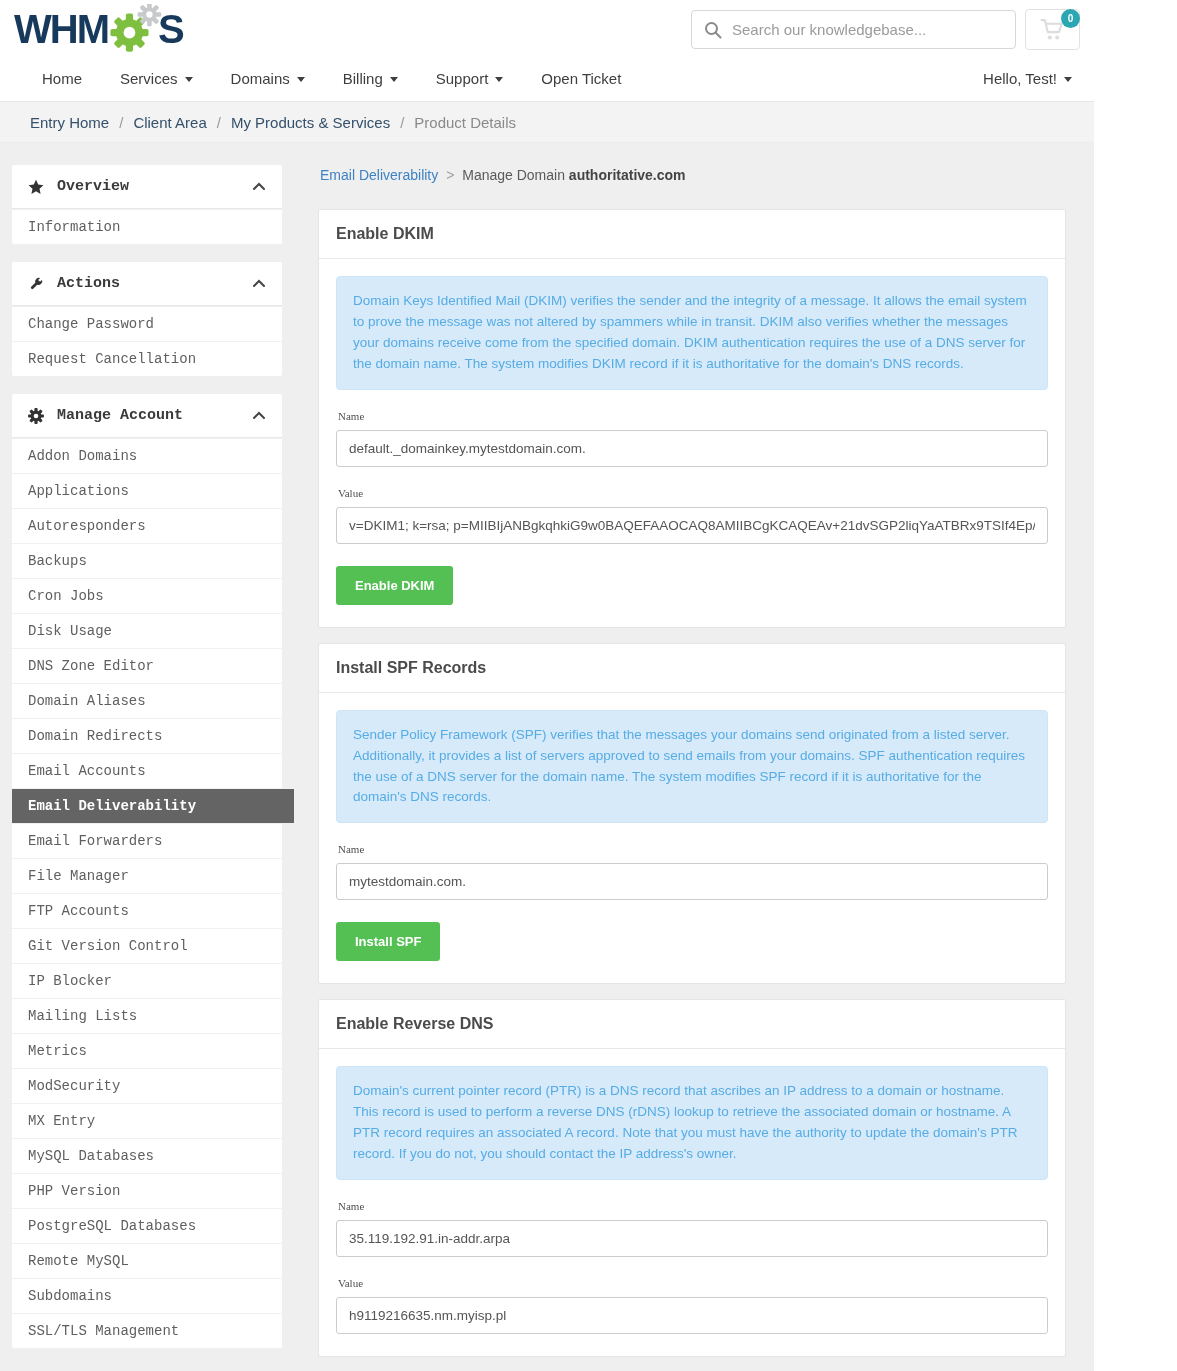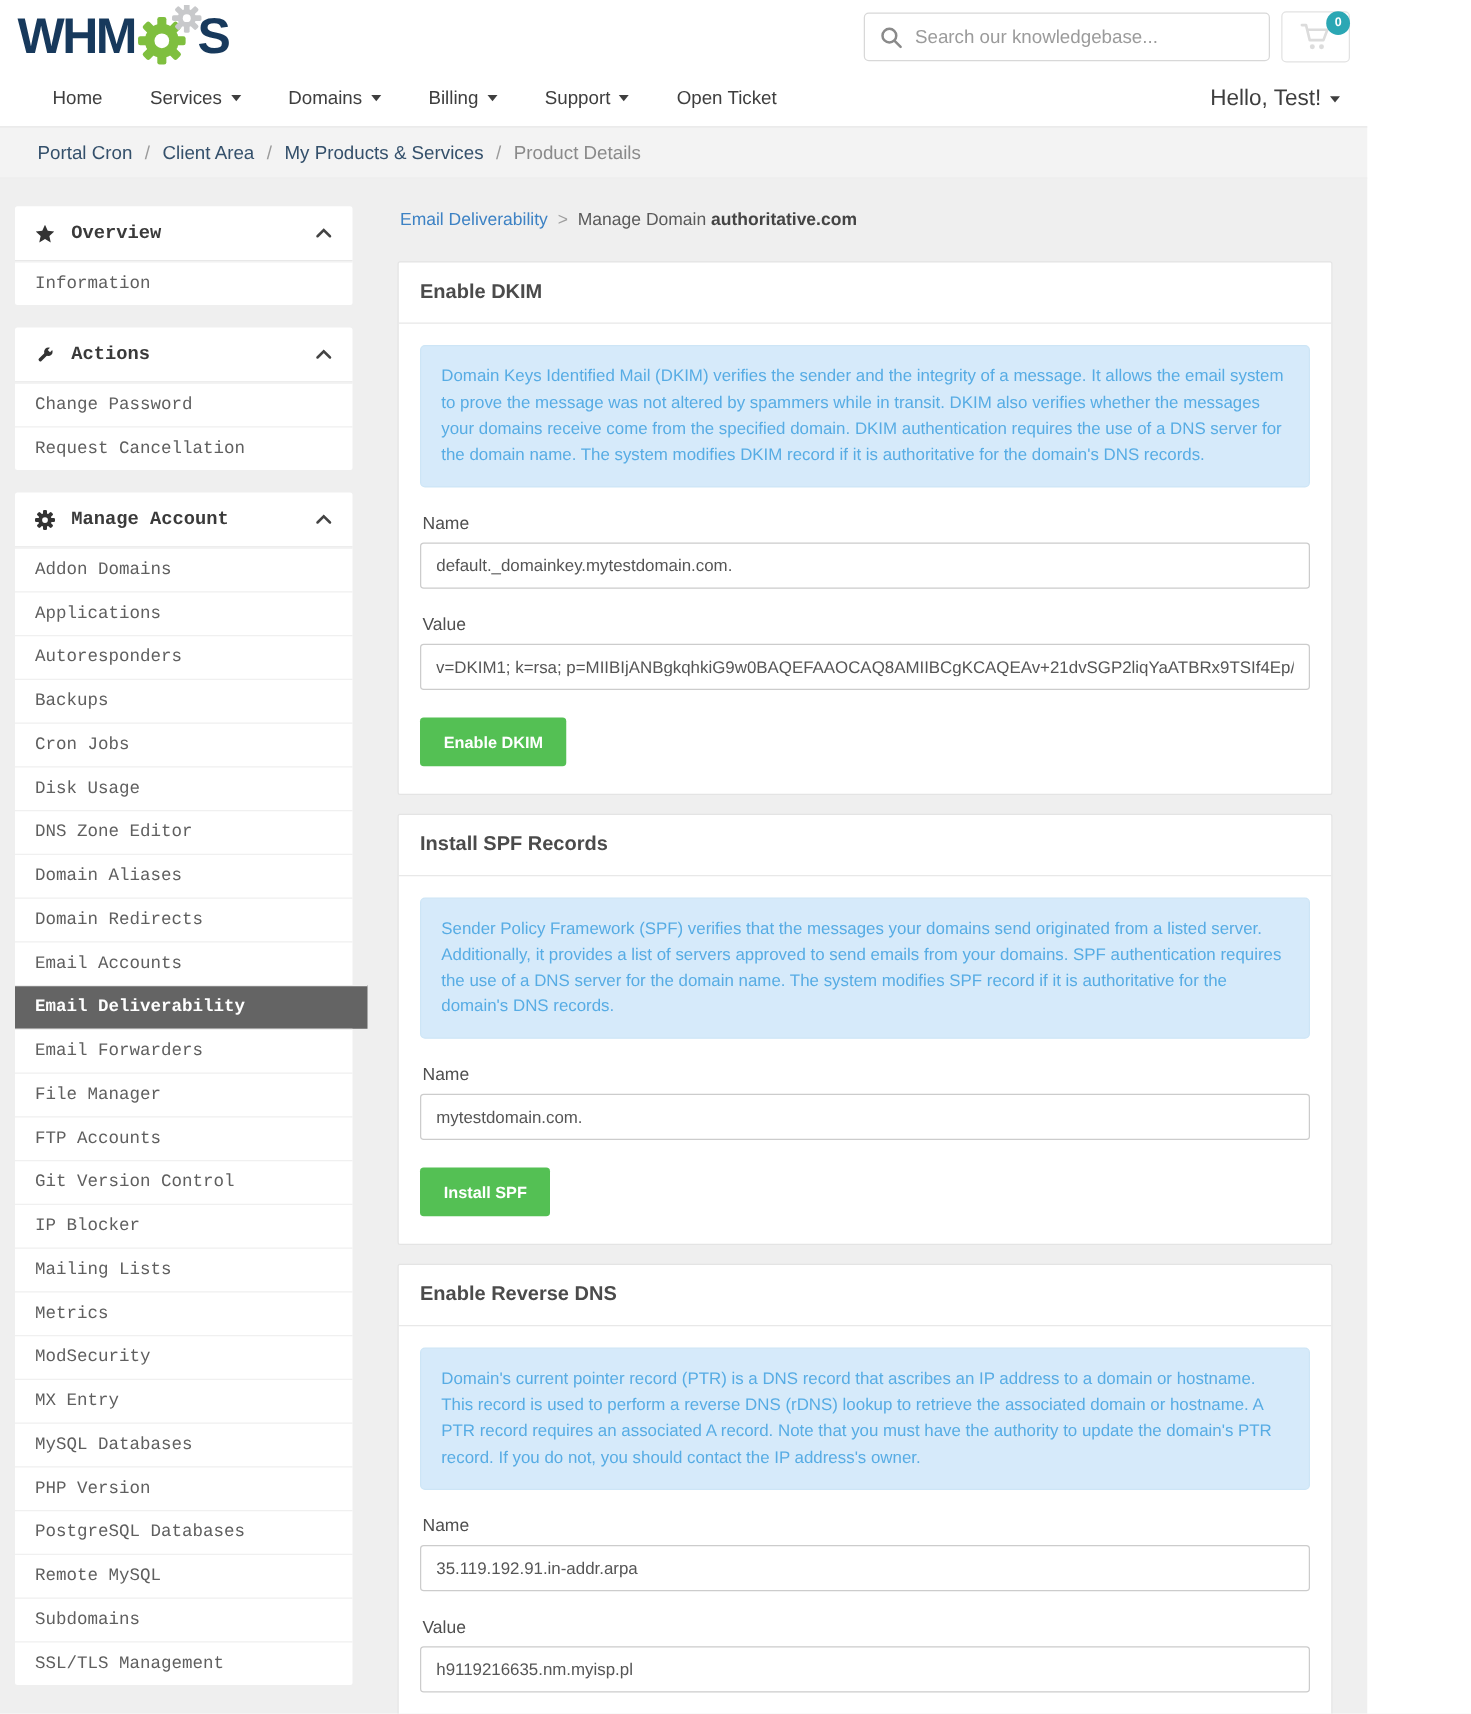--- a/index.html
+++ b/index.html
@@ -17,21 +17,21 @@
   .searchbox input { width: 100%; height: 39px; border: 1px solid #d8d8d8; border-radius: 4px; padding: 0 12px 0 40px; font-size: 15px; color: #555; font-family: "Liberation Sans", sans-serif; outline: none; }
   .searchbox input::placeholder { color: #9b9b9b; }
   .search-ic { position: absolute; left: 13px; top: 11px; }
   .cartbtn { position: relative; width: 55px; height: 41px; background: #fff; border: 1px solid #e2e2e2; border-radius: 4px; cursor: pointer; display: flex; align-items: center; justify-content: center; }
   .cart-badge { position: absolute; top: -1px; right: -1px; min-width: 19px; height: 19px; border-radius: 50%; background: var(--teal); color: #fff; font-size: 10px; font-weight: bold; line-height: 19px; text-align: center; }
 
   
   .mainnav { height: 45px; display: flex; align-items: center; justify-content: space-between; padding: 0 22px 0 30px; background: #fff; }
   .mainnav ul { list-style: none; display: flex; align-items: center; gap: 38px; margin-left: 12px; }
   .mainnav li { font-size: 15px; color: #3e3e3e; cursor: pointer; white-space: nowrap; }
-  .account { font-size: 18px; color: #3e3e3e; cursor: pointer; }
+  .account { font-size: 15px; color: #3e3e3e; cursor: pointer; }
   .caret { display: inline-block; width: 0; height: 0; border-left: 4px solid transparent; border-right: 4px solid transparent; border-top: 5px solid #3f3f3f; margin-left: 7px; vertical-align: 2px; }
 
   
   .breadcrumb { height: 42px; background: #f3f3f3; border-top: 1px solid #e7e7e7; border-bottom: 1px solid #ececec; display: flex; align-items: center; padding: 0 30px; font-size: 15px; gap: 10px; }
   .breadcrumb .bc-link { color: #34506b; cursor: pointer; text-decoration: none; }
   .breadcrumb .bc-sep { color: #9a9a9a; }
   .breadcrumb .bc-current { color: #8a8a8a; }
 
   
   .content { flex: 1; display: flex; background: var(--bg-gray); padding: 22px 14px 0 12px; overflow: hidden; align-items: flex-start; }
@@ -52,21 +52,21 @@
   .page-header a { color: var(--link-blue); text-decoration: none; cursor: pointer; }
   .ph-sep { color: #9f9f9f; margin: 0 4px; }
   .ph-text { color: #5a5a5a; margin-top: 40px; }
   .ph-domain { color: #444; font-weight: bold; }
 
   .panel { background: #fff; border: 1px solid #e4e4e4; border-radius: 2px; margin-bottom: 15px; }
   .panel-head { padding: 15px 17px; border-bottom: 1px solid #e8e8e8; }
   .panel-title { font-size: 16px; font-weight: bold; color: #4b4b4b; }
   .panel-body { padding: 17px 17px 22px 17px; }
   .info-box { background: var(--info-bg); border: 1px solid #cde5f6; border-radius: 4px; padding: 14px 16px; color: var(--info-text); font-size: 13.5px; line-height: 1.55; margin-bottom: 10px; }
-  .field-label { font-size: 14px; color: #4f4f4f; margin: 20px 0 8px 2px; }
+  .field-label { font-size: 11px; color: #4f4f4f; margin: 20px 0 8px 2px; font-family: Liberation Serif, serif; }
   .field-input { width: 100%; height: 37px; border: 1px solid #ccc; border-radius: 3px; padding: 0 12px; font-size: 13.5px; color: #555; font-family: "Liberation Sans", sans-serif; background: #fff; outline: none; }
   .btn-green { display: inline-block; margin-top: 22px; background: var(--accent-green); color: #fff; border: none; border-radius: 3px; font-size: 13px; font-weight: bold; padding: 12px 19px; cursor: pointer; font-family: "Liberation Sans", sans-serif; }
 
   .footer { text-align: center; padding: 40px 0 24px 0; font-size: 17px; color: #3a3a3a; }
 </style>
 </head>
 <body>
 
 <div class="page">
 
@@ -130,21 +130,21 @@
       <li><span>Services</span><span class="caret"></span></li>
       <li><span>Domains</span><span class="caret"></span></li>
       <li><span>Billing</span><span class="caret"></span></li>
       <li><span>Support</span><span class="caret"></span></li>
       <li><span>Open Ticket</span></li>
     </ul>
     <div class="account"><span>Hello, Test!</span><span class="caret"></span></div>
   </nav>
 
   <div class="breadcrumb">
-    <a class="bc-link">Portal Cron</a>
+    <a class="bc-link">Entry Home</a>
     <span class="bc-sep">/</span>
     <a class="bc-link">Client Area</a>
     <span class="bc-sep">/</span>
     <a class="bc-link">My Products &amp; Services</a>
     <span class="bc-sep">/</span>
     <span class="bc-current">Product Details</span>
   </div>
 
   <div class="content">
 

